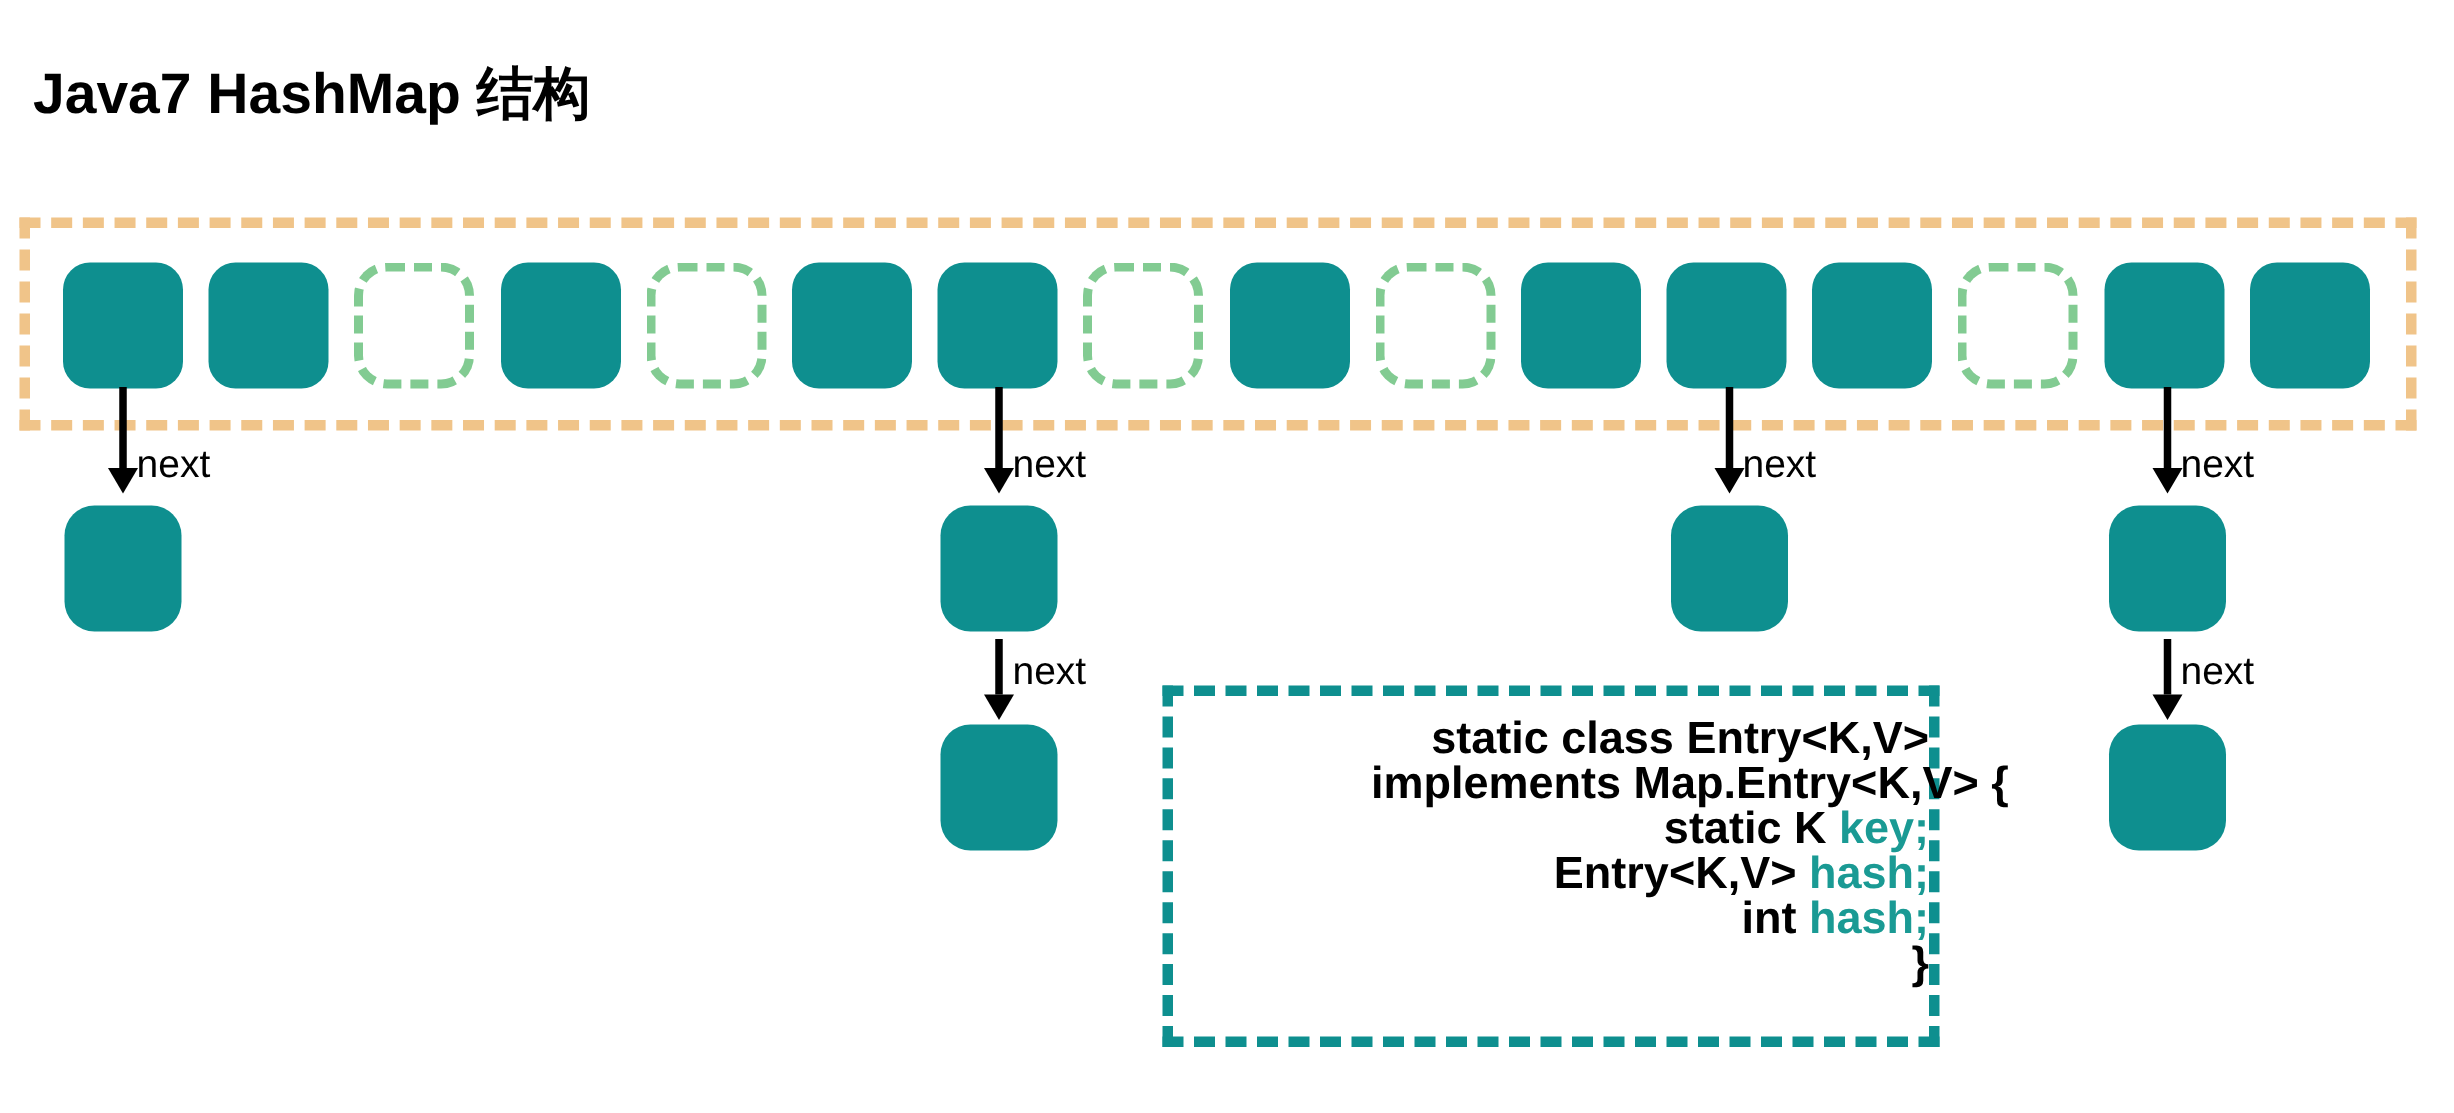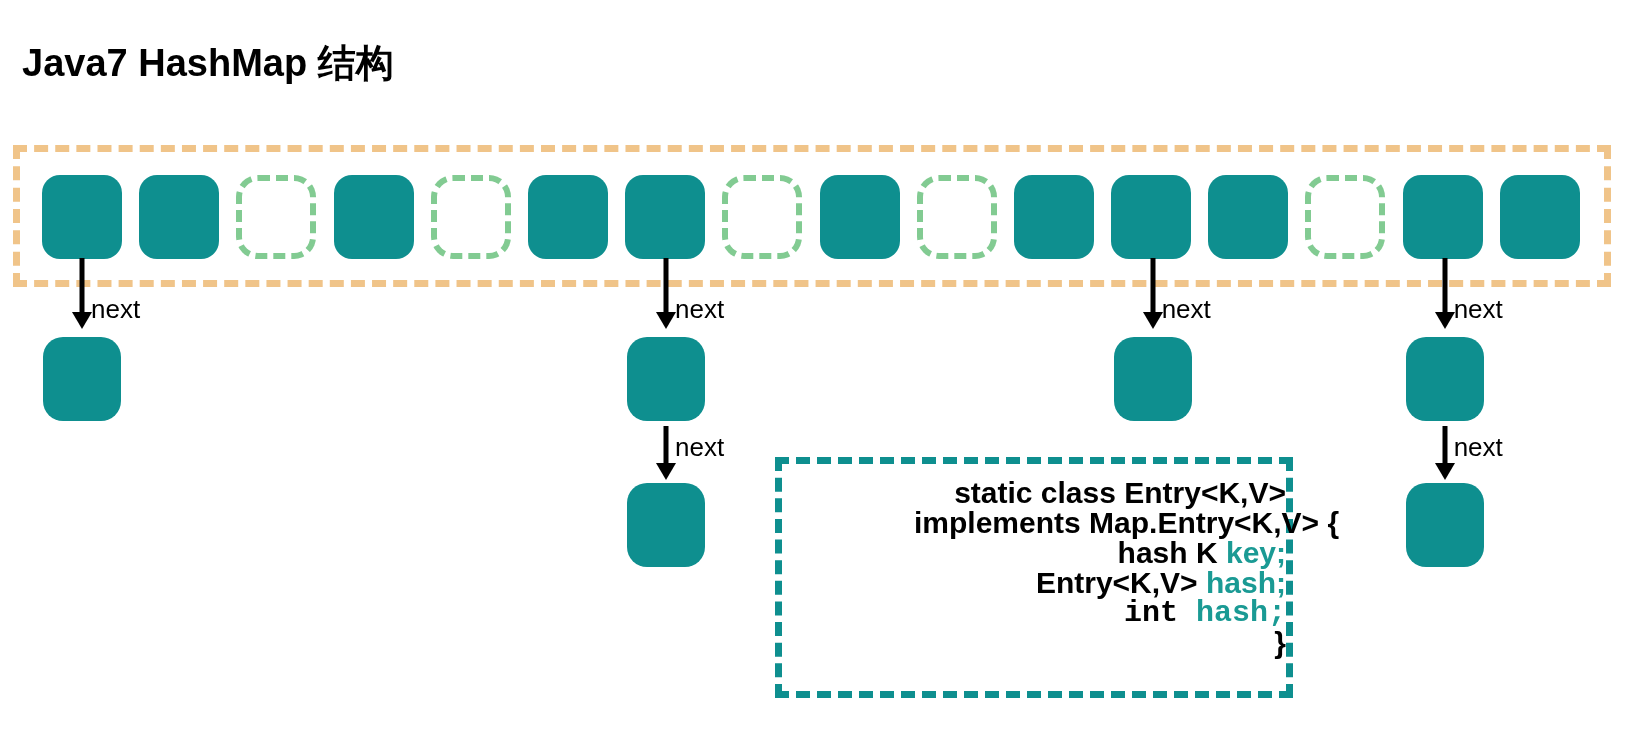--- a/index.html
+++ b/index.html
@@ -151,18 +151,18 @@
       <span class="arrow-label" style="left: 1453.66px; top: 296px;">next</span>
       <div class="chain-node" style="left: 1444.66px; top: 337px;"></div>
       <div class="arrow-line" style="left: 1444.66px; top: 426px; height: 37px;"></div>
       <div class="arrow-head" style="left: 1444.66px; top: 463px;"></div>
       <span class="arrow-label" style="left: 1453.66px; top: 434px;">next</span>
       <div class="chain-node" style="left: 1444.66px; top: 483px;"></div>
     </div>
   <div class="code-box" id="codeBox">
       <div class="code-line" style="padding-left: 6px;"><span class="seg-plain">static class Entry&lt;K,V&gt;</span></div>
       <div class="code-line" style="padding-left: 124px;"><span class="seg-plain">implements Map.Entry&lt;K,V&gt; {</span></div>
-      <div class="code-line" style="padding-left: 54px;"><span class="seg-plain">hash K </span><span class="seg-field">key;</span></div>
+      <div class="code-line" style="padding-left: 54px;"><span class="seg-plain">static K </span><span class="seg-field">key;</span></div>
       <div class="code-line" style="padding-left: 54px;"><span class="seg-plain">Entry&lt;K,V&gt; </span><span class="seg-field">hash;</span></div>
-      <div class="code-line" style="padding-left: 54px; font-family: Liberation Mono, monospace;"><span class="seg-plain">int </span><span class="seg-field">hash;</span></div>
+      <div class="code-line" style="padding-left: 54px;"><span class="seg-plain">int </span><span class="seg-field">hash;</span></div>
       <div class="code-line" style="padding-left: 0px;"><span class="seg-plain">}</span></div>
     </div>
 </div>
 
 </body></html>

